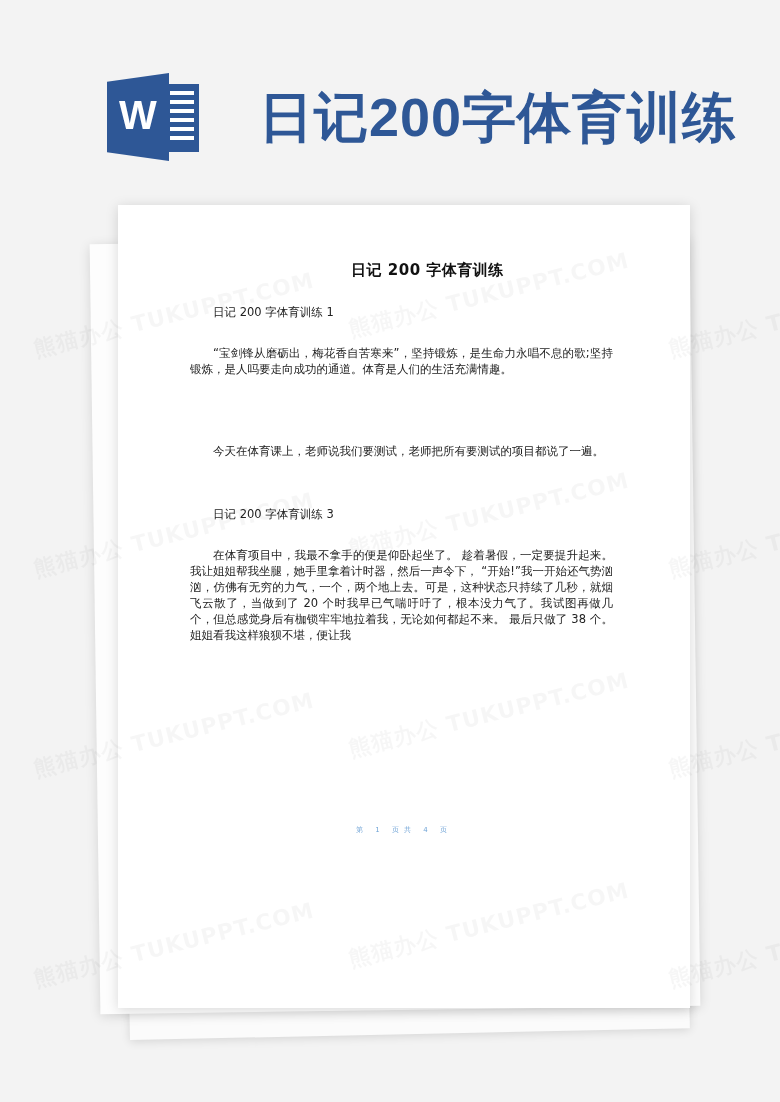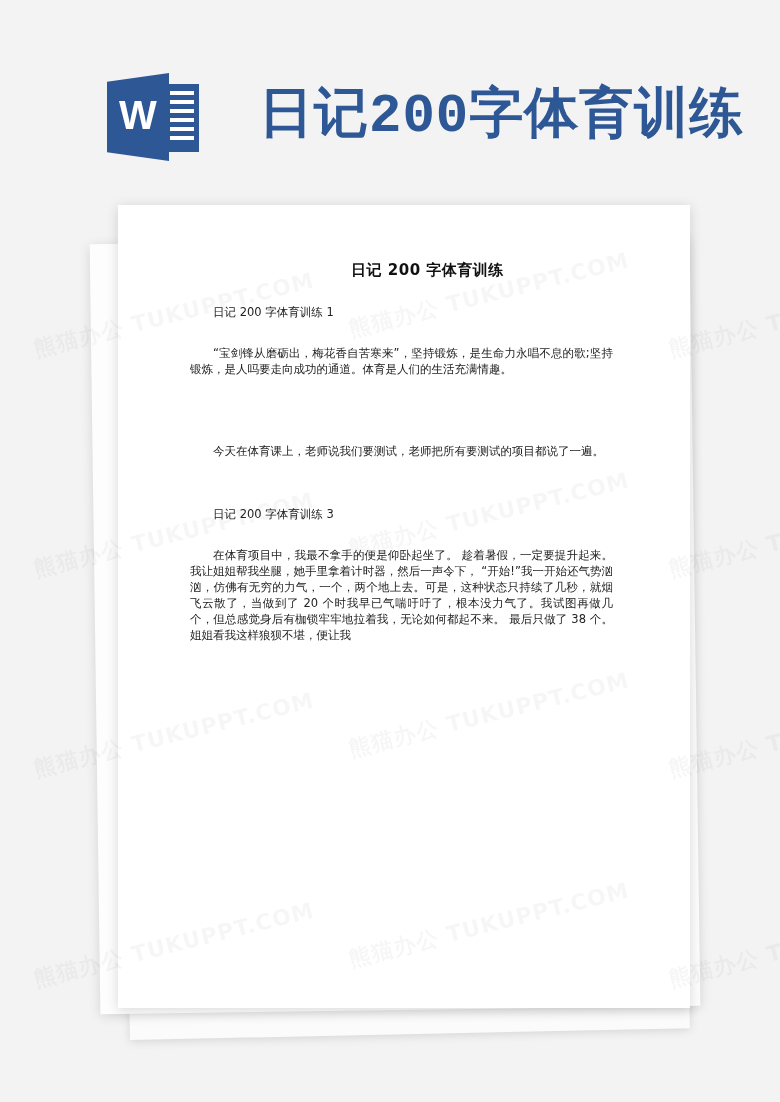--- a/index.html
+++ b/index.html
@@ -22,21 +22,21 @@
       position: absolute; left: 8px; top: 26px; width: 46px; text-align: center;
       color: #fff; font-family: "Liberation Sans", sans-serif; font-weight: bold; font-size: 40px; line-height: 40px;
     }
     .word-logo .doc {
       position: absolute; left: 58px; top: 15px; width: 34px; height: 68px;
       background: #2e5796; padding: 7px 5px;
     }
     .word-logo .doc .ln { height: 4px; background: #fff; margin-bottom: 5px; }
     .banner-title {
       margin-left: 52px;
-      font-family: Liberation Mono, monospace;
+      font-family: Liberation Sans, sans-serif;
       font-weight: bold; font-size: 54px; color: #2e5796; letter-spacing: 1px; line-height: 60px;
     }
 
     
     .sheet-back2 {
       position: absolute; left: 130px; top: 250px; width: 560px; height: 790px;
       background: #fbfbfb; box-shadow: 0 2px 10px rgba(0,0,0,0.12);
       transform: rotate(-1.2deg); transform-origin: 0 100%;
     }
     .sheet-back1 {
@@ -105,20 +105,21 @@
       <div class="gap-md"></div>
       <p class="para">今天在体育课上，老师说我们要测试，老师把所有要测试的项目都说了一遍。</p>
       <div class="gap-md"></div>
       <div class="gap-md"></div>
 
       <div class="subhead">日记 200 字体育训练 3</div>
       <div class="gap-md"></div>
       <p class="para">在体育项目中，我最不拿手的便是仰卧起坐了。 趁着暑假，一定要提升起来。我让姐姐帮我坐腿，她手里拿着计时器，然后一声令下， “开始!”我一开始还气势汹汹，仿佛有无穷的力气，一个，两个地上去。可是，这种状态只持续了几秒，就烟飞云散了，当做到了 20 个时我早已气喘吁吁了，根本没力气了。我试图再做几个，但总感觉身后有枷锁牢牢地拉着我，无论如何都起不来。 最后只做了 38 个。姐姐看我这样狼狈不堪，便让我</p>
     </div>
 
+    <div class="footer">第 1 页共 4 页</div>
   </div>
 
   <div class="wm" style="left:30px;top:300px;">熊猫办公 TUKUPPT.COM</div>
   <div class="wm" style="left:345px;top:280px;">熊猫办公 TUKUPPT.COM</div>
   <div class="wm" style="left:665px;top:300px;">熊猫办公 TUKUPPT.COM</div>
   <div class="wm" style="left:30px;top:520px;">熊猫办公 TUKUPPT.COM</div>
   <div class="wm" style="left:345px;top:500px;">熊猫办公 TUKUPPT.COM</div>
   <div class="wm" style="left:665px;top:520px;">熊猫办公 TUKUPPT.COM</div>
   <div class="wm" style="left:30px;top:720px;">熊猫办公 TUKUPPT.COM</div>
   <div class="wm" style="left:345px;top:700px;">熊猫办公 TUKUPPT.COM</div>

